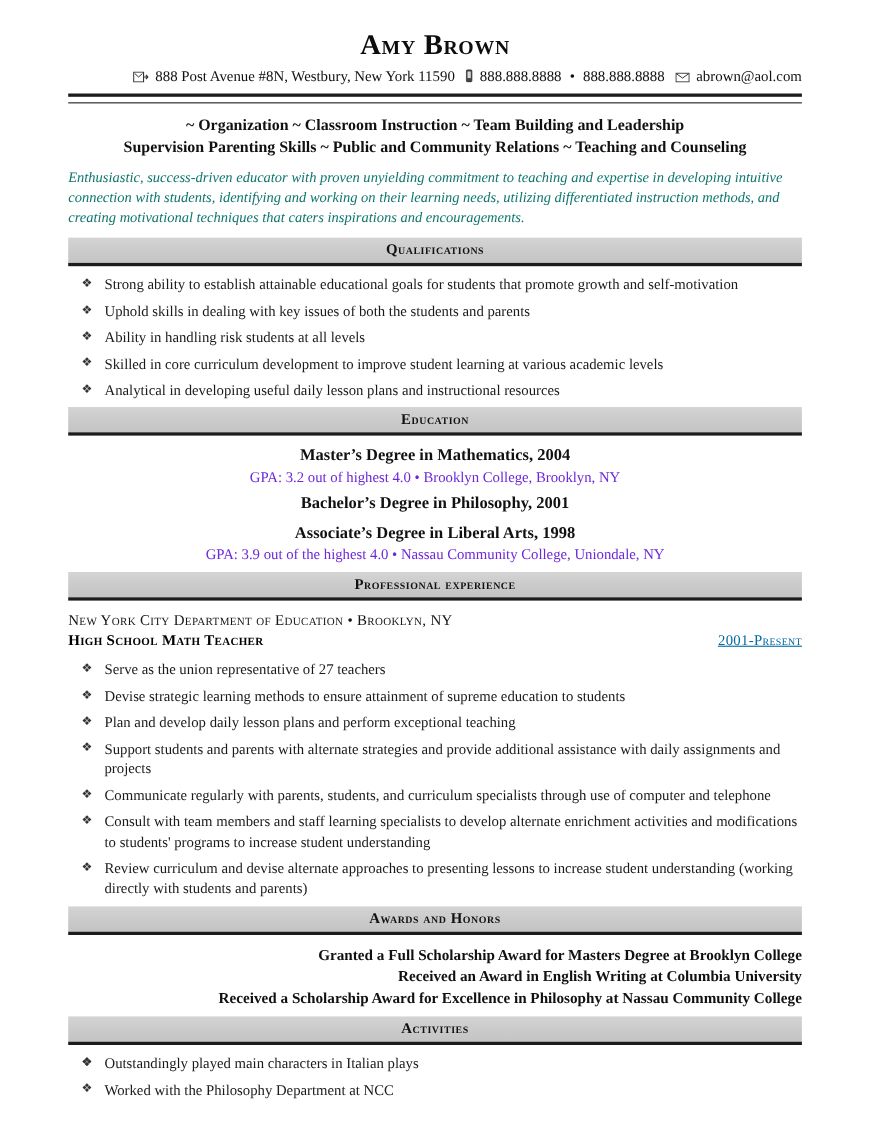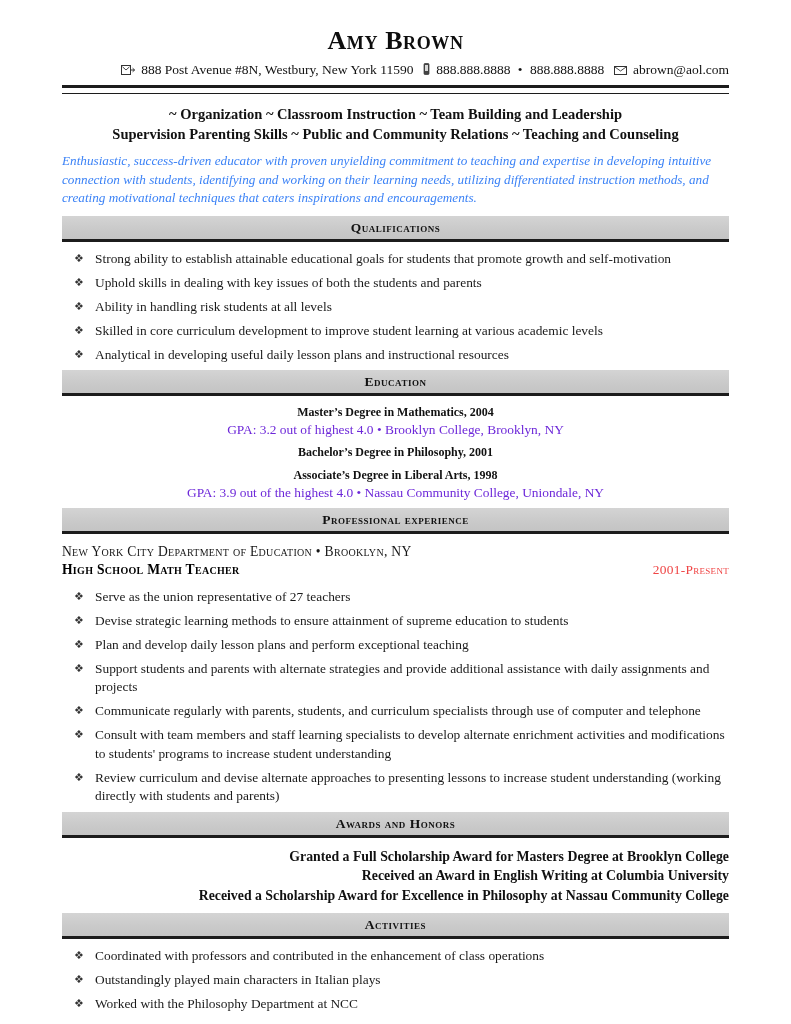--- a/index.html
+++ b/index.html
@@ -65,21 +65,21 @@
     line-height: 1.38;
     margin: 2px 0 8px 0;
     color: #111;
   }
   .summary {
     font-style: italic;
     font-size: 13.2px;
     line-height: 1.42;
     text-align: left;
     margin: 0 0 8px 0;
-    color: #3b82f6;
+    color: #0f766e;
   }
 
   
   .section-bar {
     background: linear-gradient(to bottom, #d4d4d4 0%, #cacaca 55%, #c4c4c4 100%);
     border-bottom: 3px solid #1c1c1c;
     text-align: center;
     padding: 2px 0 3px 0;
     margin: 6px 0 0 0;
   }
@@ -116,21 +116,21 @@
 
   
   .edu-list {
     margin: 9px 0 6px 0;
   }
   .edu-item {
     text-align: center;
     margin-bottom: 7px;
   }
   .edu-degree {
-    font-size: 12px;
+    font-size: 15px;
     font-weight: bold;
     line-height: 1.3;
     color: #111;
   }
   .edu-detail {
     font-size: 13.4px;
     line-height: 1.3;
     color: #6d28d9;
   }
 
@@ -155,21 +155,22 @@
     font-size: 13.6px;
     font-weight: bold;
     font-variant: small-caps;
     letter-spacing: 0.3px;
     color: #000000;
   }
   .job-dates {
     font-size: 13.4px;
     font-variant: small-caps;
     letter-spacing: 0.3px;
-    color: #ef4444;
+    color: #0369a1;
+    text-decoration: underline;
   }
 
   
   .awards {
     margin: 9px 0 7px 0;
     text-align: right;
   }
   .awards .award {
     font-size: 13.8px;
     font-weight: bold;
@@ -273,19 +274,19 @@
   <div class="awards">
     <div class="award">Granted a Full Scholarship Award for Masters Degree at Brooklyn College</div>
     <div class="award">Received an Award in English Writing at Columbia University</div>
     <div class="award">Received a Scholarship Award for Excellence in Philosophy at Nassau Community College</div>
   </div>
 
   <div class="section-bar">
     <span class="title">Activities</span>
   </div>
   <ul class="bullets">
-    <li><span class="bullet">❖</span><span>Coordinated with professors and contributed in the enhancement of class operations</span></li>
+    <li><span class="bullet">❖</span></li>
     <li><span class="bullet">❖</span><span>Outstandingly played main characters in Italian plays</span></li>
     <li><span class="bullet">❖</span><span>Worked with the Philosophy Department at NCC</span></li>
 
   </ul>
 
 </div>
 
 </body></html>

